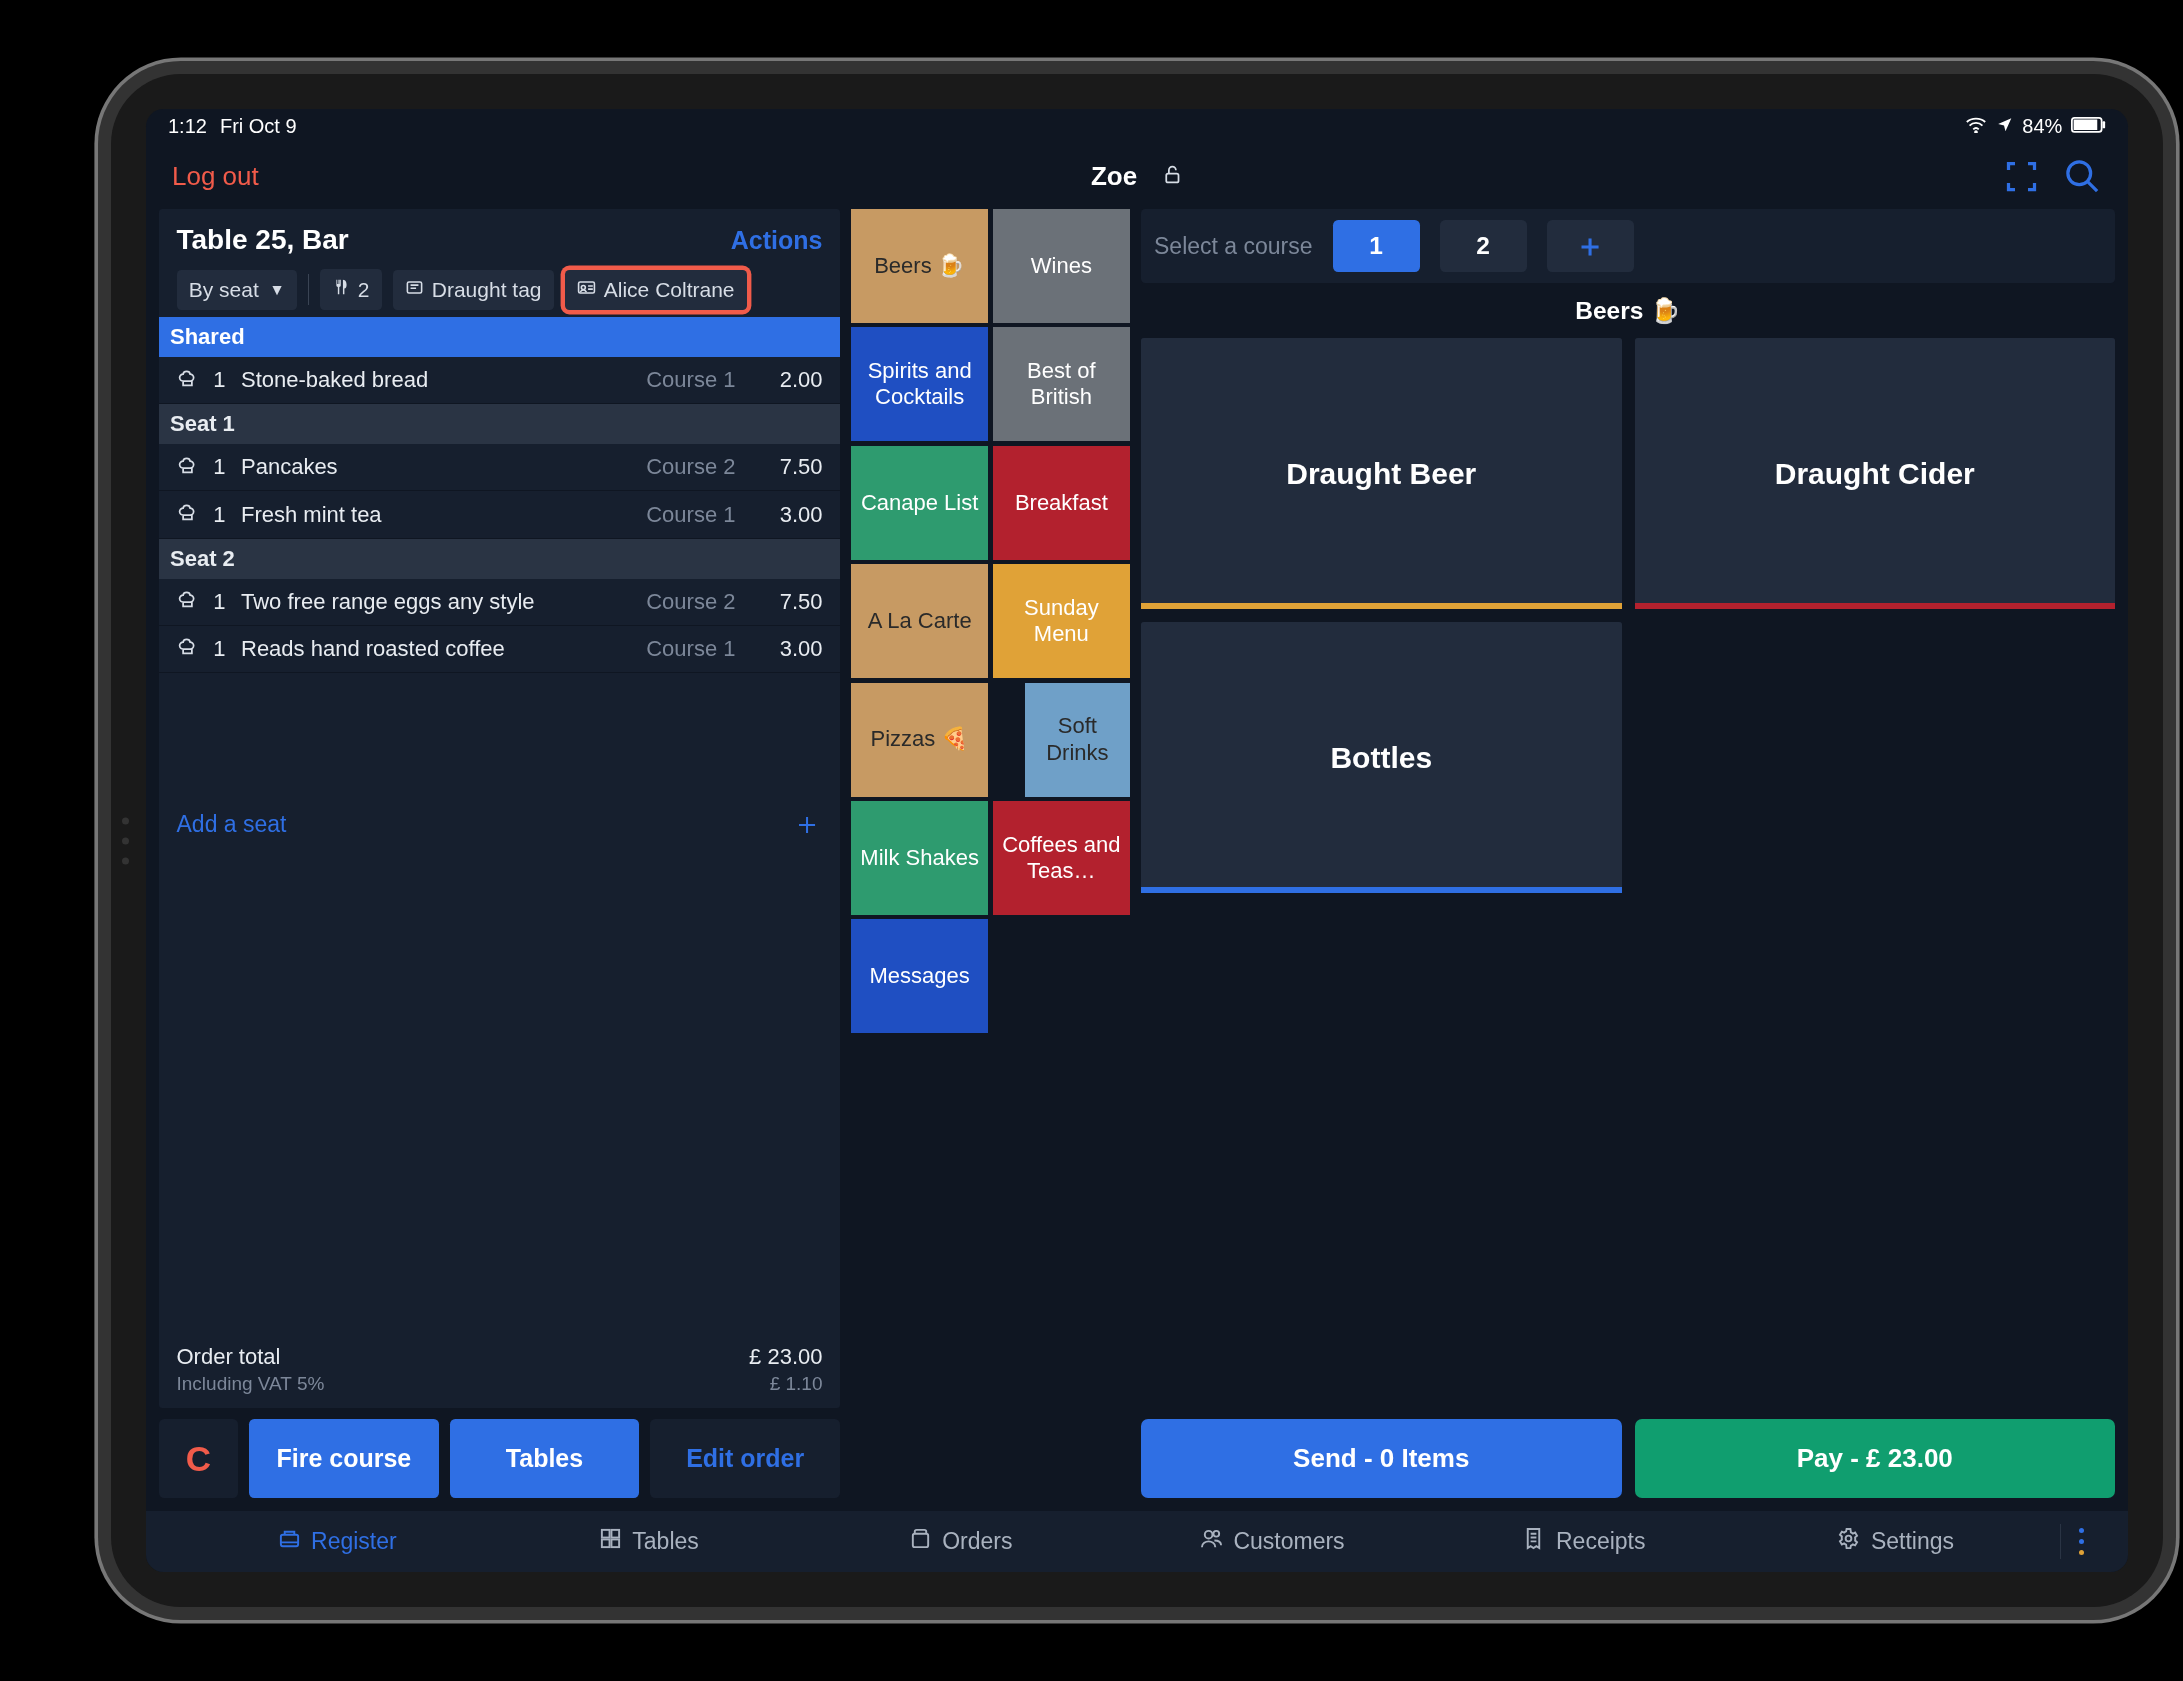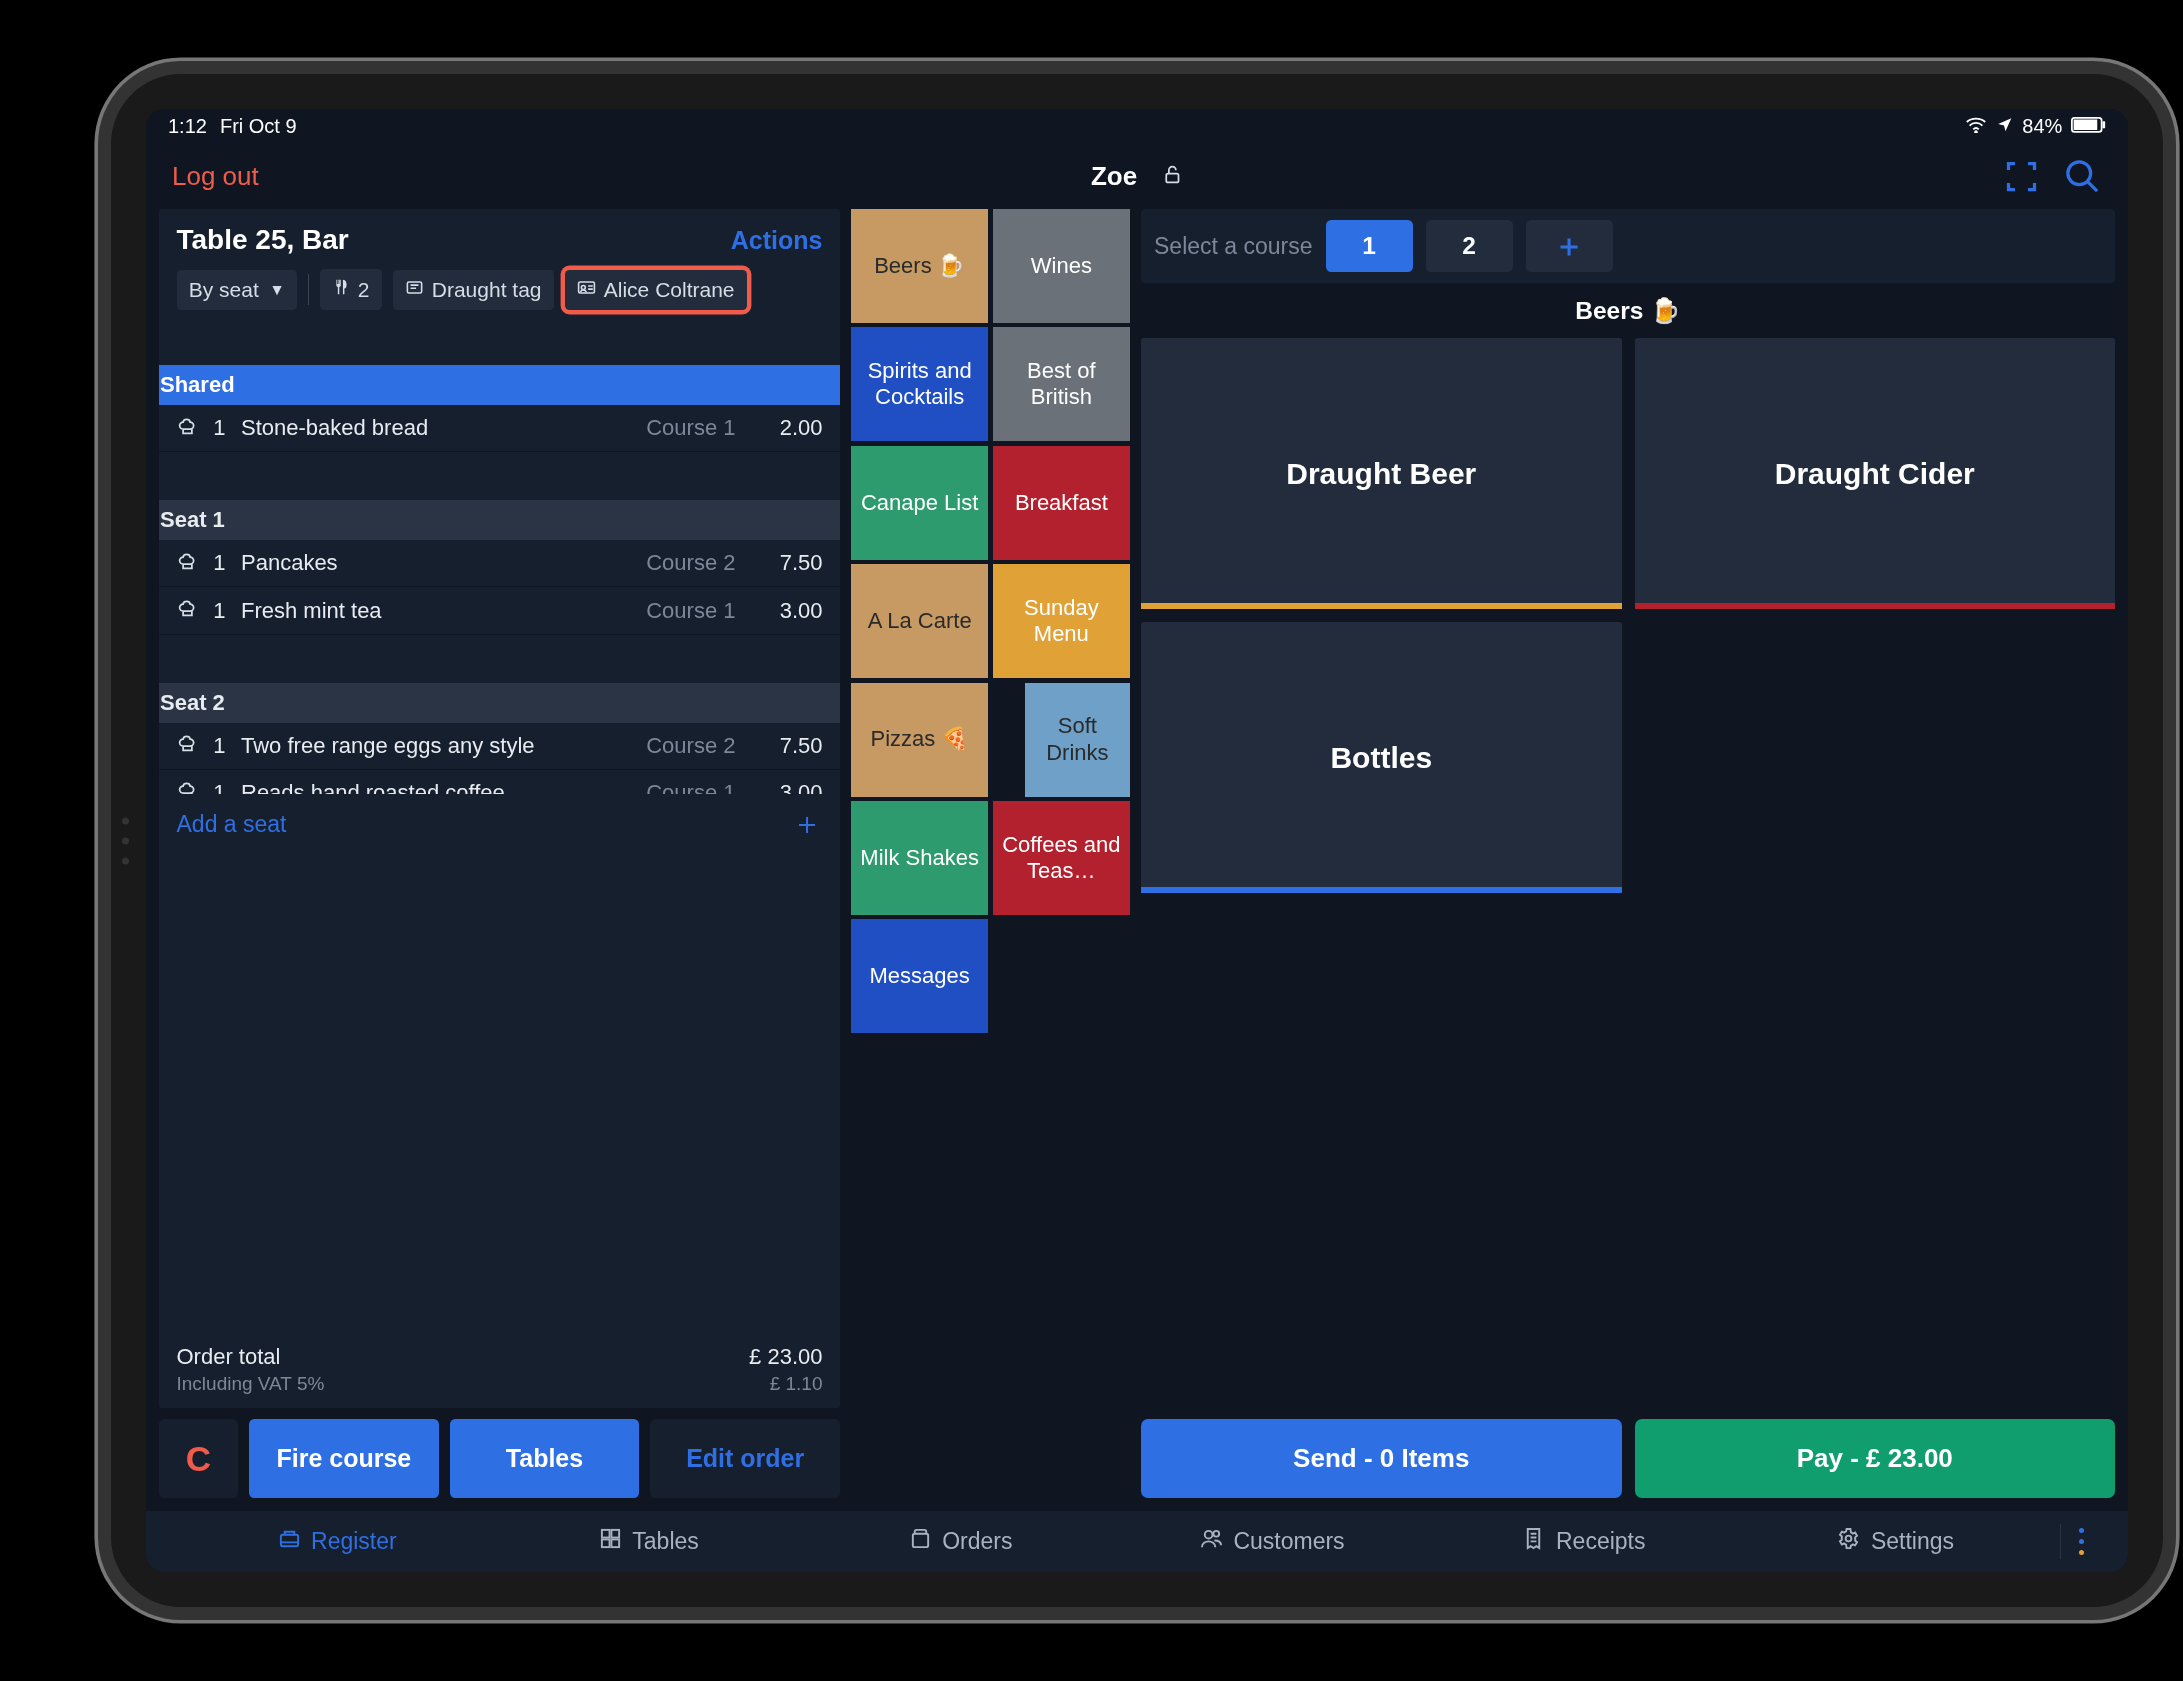--- a/index.html
+++ b/index.html
@@ -26,21 +26,21 @@
   .order-title-row { display:flex; align-items:center; }
   .order-title { color:#fff; font-size:28px; font-weight:600; }
   .actions-link { margin-left:auto; color:#2f6fe4; font-size:25px; font-weight:600; }
   .chips-row { display:flex; gap:11px; margin-top:13px; align-items:center; padding-bottom:7px;}
   .chip { background:#222c3d; color:#d7dde6; font-size:21px; padding:7.9px 12.2px; border-radius:4.4px; display:flex; align-items:center; gap:7.9px; white-space:nowrap;}
   .chip.highlight { box-shadow: 0 0 0 4.4px #f15b4a; }
   .chip .caret { font-size:15.7px; margin-left:2.6px;}
   .divider-v { width:1.3px; background:#3a4454; height:31px;}
   
   .order-list { flex:1; overflow:auto; }
-  .seat-header { background:#2f6fe4; color:#fff; font-size:22px; font-weight:600; padding:7px 1px;margin-top:48px; }
+  .seat-header { background:#2f6fe4; color:#fff; font-size:22px; font-weight:600; padding:7px 11px; }
   .seat-header.gray { background:#2a3444; color:#e8ecf1;}
   .line { display:flex; align-items:center; gap:13px; padding:9.6px 17.5px; border-bottom:0.9px solid #0f1622; color:#e8ecf1; font-size:22px;}
   .line .chef svg { width:21px; height:21px; }
   .line .qty { width:17.5px; text-align:center;}
   .line .name { flex:1; }
   .line .course { color:#7c8799; }
   .line .price { width:74px; text-align:right; }
   .add-seat-row { display:flex; align-items:center; padding:9.6px 17.5px; color:#2f6fe4; font-size:23px;}
   .add-seat-row .plus { margin-left:auto; font-size:31px; color:#2f6fe4; font-weight:300;}
   
@@ -53,21 +53,21 @@
   .obtn { flex:1; height:79px; border-radius:5.2px; display:flex; align-items:center; justify-content:center; font-size:25px; font-weight:600;}
   .obtn.red { background:#161f2e; color:#f15b4a; flex:0 0 79px; font-size:35px;}
   .obtn.blue { background:#2f6fe4; color:#fff;}
   .obtn.blue-outline { background:#161f2e; color:#2f6fe4;}
   
   .cat-grid { width: 279px; display:grid; grid-template-columns: 1fr 1fr; grid-auto-rows: 114px; gap:4.4px; align-content:start;}
   .cat { display:flex; align-items:center; justify-content:center; text-align:center; color:#fff; font-size:22px; padding:8.7px; line-height:1.2;}
   .cat.dark-text { color:#2a2a2a; }
   
   .right-panel { flex:1; display:flex; flex-direction:column; gap:13px;}
-  .course-row { background:#161f2e; border-radius:4.4px; padding:11px 13px; display:flex; align-items:center; gap:13px;}
+  .course-row { background:#161f2e; border-radius:4.4px; padding:11px 13px; display:flex; align-items:center; gap:20px;}
   .course-label { color:#7c8799; font-size:23px;}
   .course-btn { width:87px; height:52px; border-radius:5.2px; display:flex; align-items:center; justify-content:center; font-size:24.5px; font-weight:600; color:#fff;}
   .course-btn.active { background:#2f6fe4; }
   .course-btn.inactive { background:#222c3d; }
   .course-btn.plus { color:#2f6fe4; font-size:31px;}
   .subcat-title { color:#fff; font-size:24.5px; font-weight:600; text-align:center;}
   .subcat-grid { display:grid; grid-template-columns: 1fr 1fr; grid-auto-rows: 271px; gap:13px; }
   .subcat { background:#222c3d; border-radius:2.6px; position:relative; display:flex; align-items:center; justify-content:center; color:#fff; font-size:30px; font-weight:600;}
   .subcat .underline { position:absolute; bottom:0; left:0; right:0; height:6.1px;}
   .pay-row { margin-top:auto; display:flex; gap:13px;}

